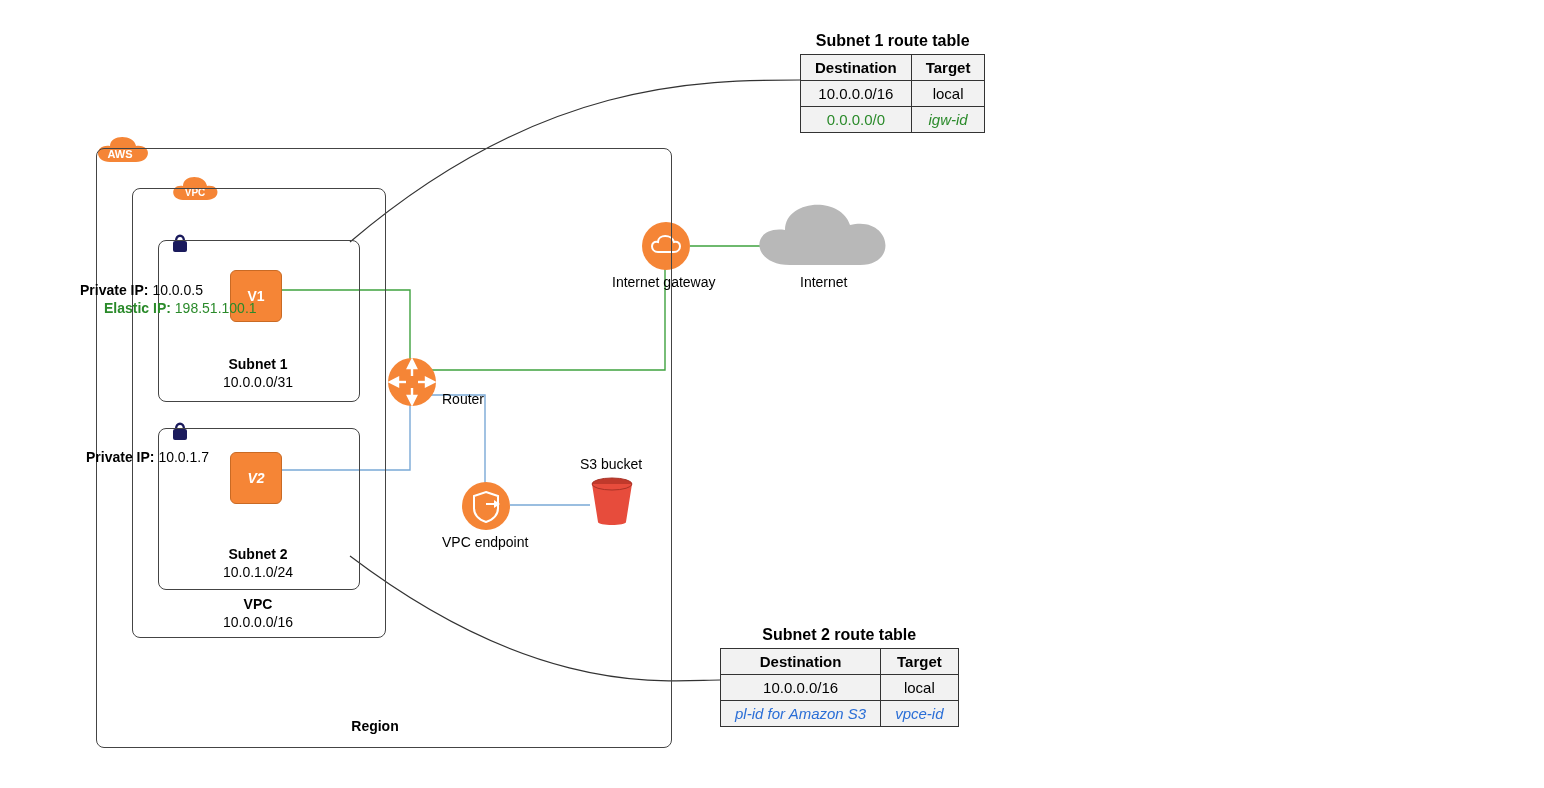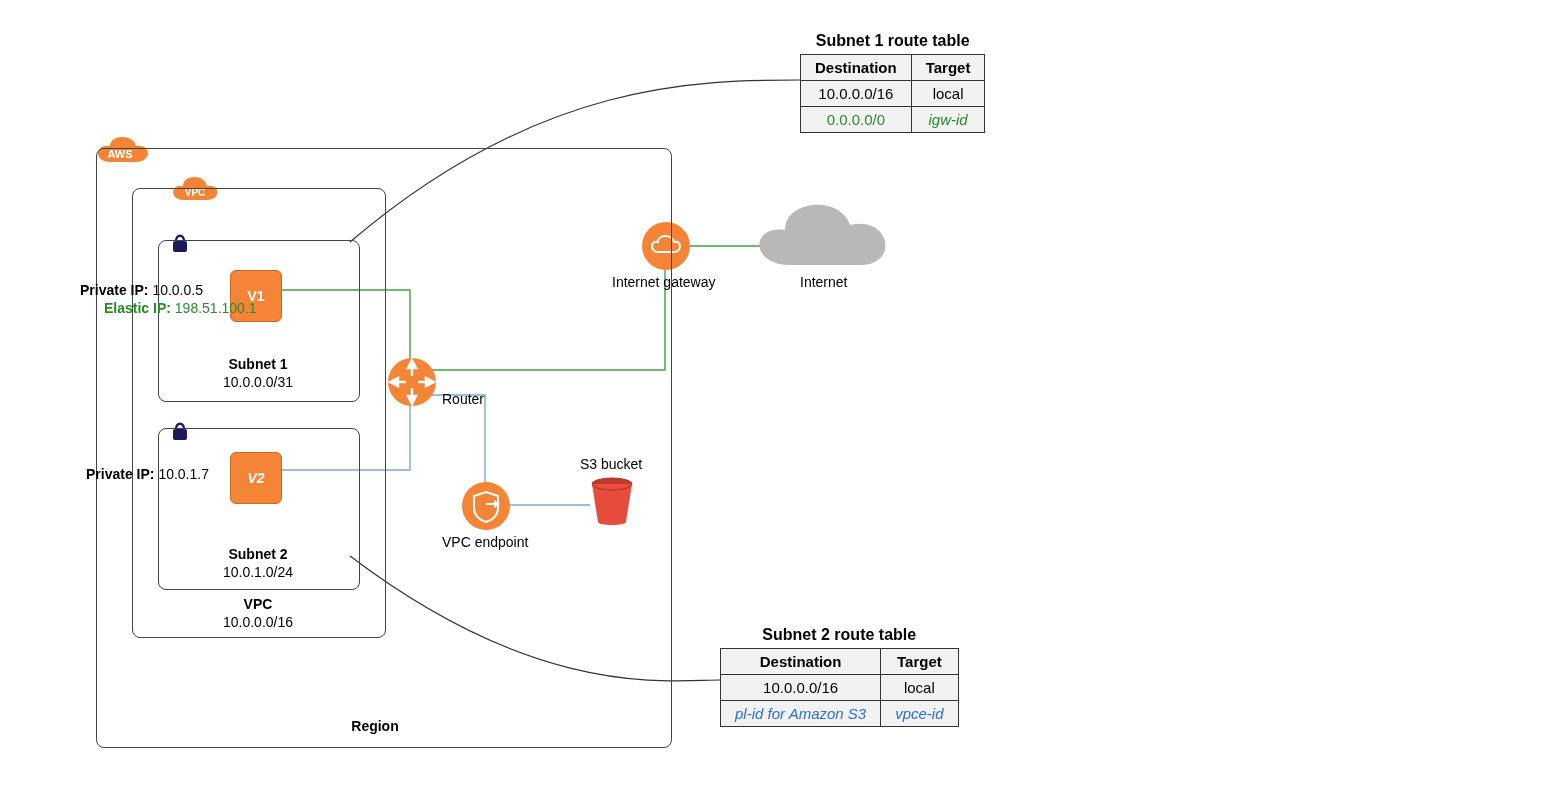--- a/index.html
+++ b/index.html
@@ -140,21 +140,21 @@
 <div class="label green" style="left:72px; top:300px;">
   <span class="bold">Elastic IP:</span>
   <span>198.51.100.1</span>
 </div>
 
 <div class="box" style="left:158px; top:428px; width:200px; height:160px;"></div>
 <div class="label bold center" style="left:158px; top:546px; width:200px;">Subnet 2</div>
 <div class="label center" style="left:158px; top:564px; width:200px;">10.0.1.0/24</div>
 
 <div style="position:absolute; left:230px; top:452px; width:50px; height:50px; background:#f58536; border:1px solid #c96a24; border-radius:6px; display:flex; align-items:center; justify-content:center; color:#fff; font-weight:bold;font-style:italic;">V2</div>
-<div class="label" style="left:86px; top:466px;">
+<div class="label" style="left:86px; top:449px;">
   <span class="bold">Private IP:</span>
   <span>10.0.1.7</span>
 </div>
 
 <div class="label" style="left:442px; top:391px;">Router</div>
 <div class="label" style="left:612px; top:274px;">Internet gateway</div>
 <div class="label" style="left:800px; top:274px;">Internet</div>
 <div class="label" style="left:442px; top:534px;">VPC endpoint</div>
 <div class="label" style="left:580px; top:456px;">S3 bucket</div>
 

